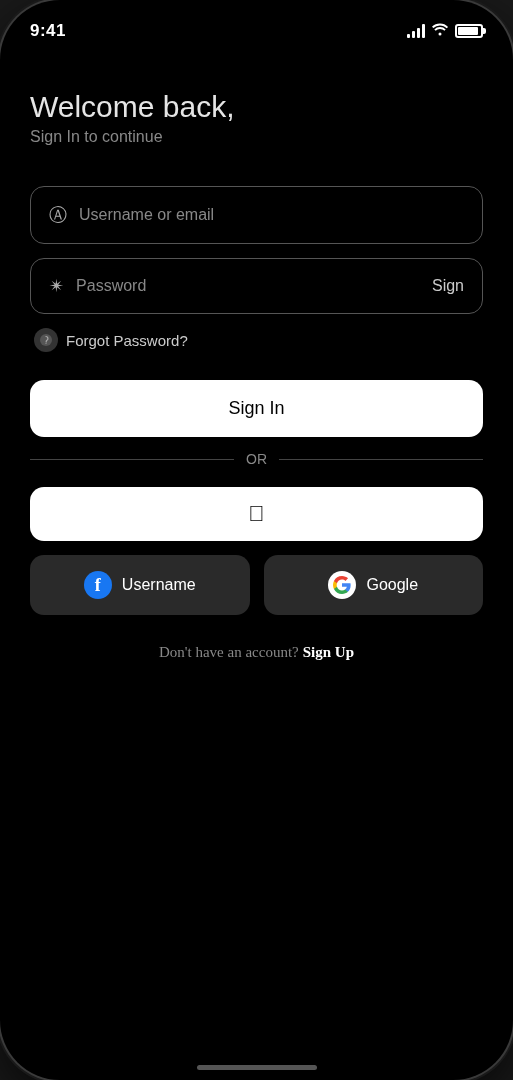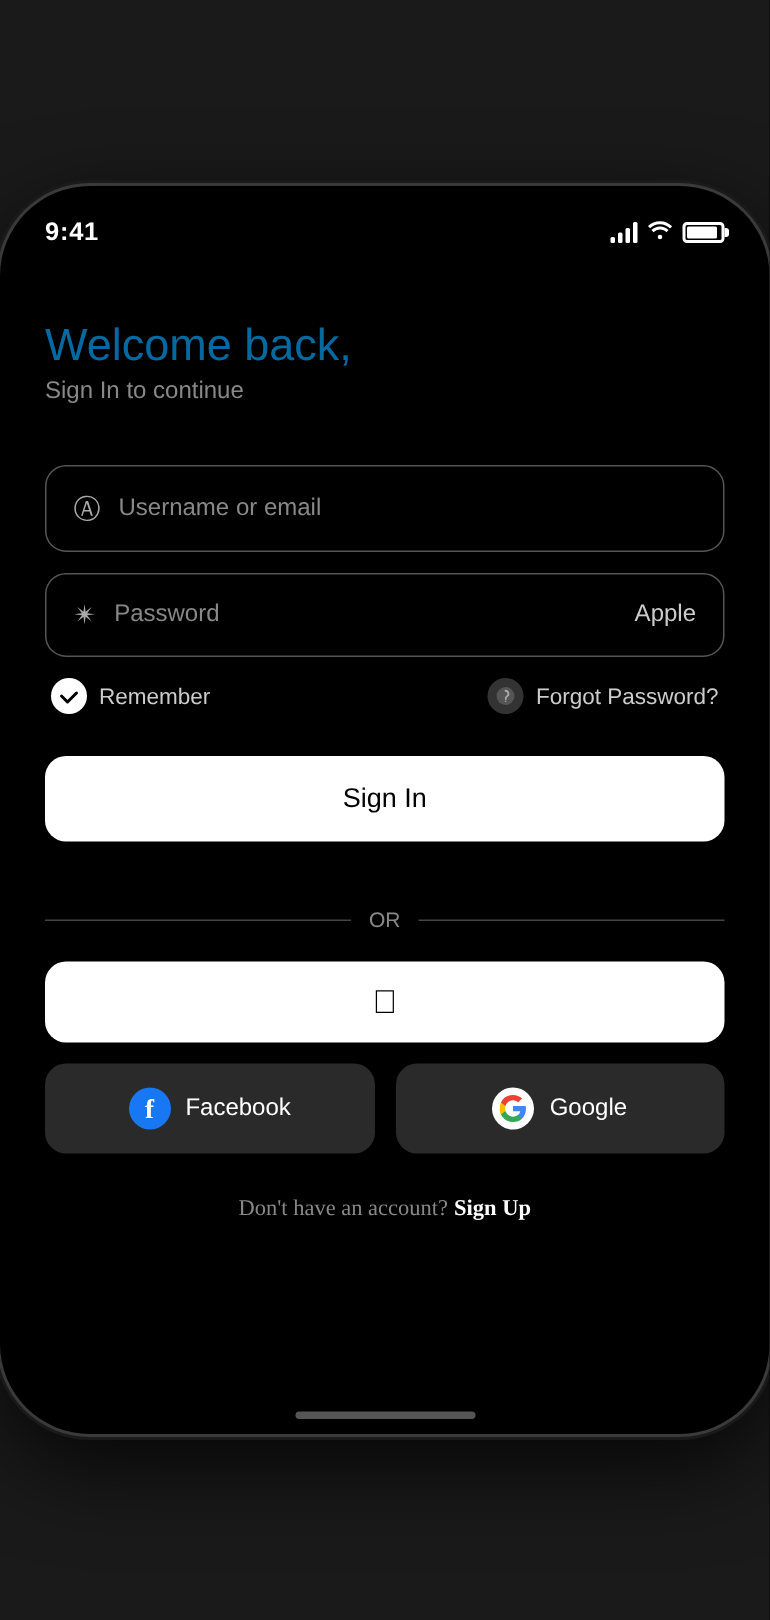--- a/index.html
+++ b/index.html
@@ -8,21 +8,21 @@
       background: #1a1a1a;
       display: flex;
       justify-content: center;
       align-items: center;
       min-height: 100vh;
       font-family: -apple-system, BlinkMacSystemFont, 'Helvetica Neue', Arial, sans-serif;
     }
 
     .phone-frame {
       width: 513px;
-      height: 832px;
+      height: 1080px;
       background: #000;
       border-radius: 60px;
       position: relative;
       overflow: hidden;
       box-shadow: 0 0 0 2px #3a3a3a, 0 0 0 4px #1a1a1a, 0 20px 60px rgba(0,0,0,0.8);
     }
 
     
     .notch {
       position: absolute;
@@ -120,21 +120,21 @@
     .app-logo {
       color: #fff;
       font-size: 42px;
       font-weight: 900;
       letter-spacing: 2px;
       text-transform: uppercase;
       margin-bottom: 8px;
     }
 
     .welcome-title {
-      color: #0369a1;
+      color: #e5e5e5;
       font-size: 30px;
       font-weight: 400;
       margin-bottom: 4px;
     }
 
     .welcome-subtitle {
       color: #888;
       font-size: 16px;
       margin-bottom: 40px;
     }
@@ -247,21 +247,21 @@
     .sign-in-btn {
       width: 100%;
       background: #fff;
       color: #000;
       border: none;
       border-radius: 14px;
       padding: 18px;
       font-size: 18px;
       font-weight: 500;
       cursor: pointer;
-      margin-bottom: 44px;
+      margin-bottom: 14px;
     }
 
     
     .or-divider {
       display: flex;
       align-items: center;
       gap: 12px;
       margin-bottom: 20px;
     }
 
@@ -415,34 +415,26 @@
         <span class="input-icon">Ⓐ</span>
         <input type="text" placeholder="Username or email" style="">
       </div>
     </div>
 
     
     <div class="input-group">
       <div class="input-field">
         <span class="input-icon">✴</span>
         <input type="password" placeholder="Password" style="">
-        <button class="show-btn">Apple</button>
+        <button class="show-btn">Sign</button>
       </div>
     </div>
 
     
     <div class="remember-row">
-      <div class="remember-left">
-        <div class="check-circle">
-          <svg viewBox="0 0 14 14" fill="none" xmlns="http://www.w3.org/2000/svg">
-            <path d="M2 7l4 4 6-6" stroke="#000" stroke-width="2" stroke-linecap="round" stroke-linejoin="round"></path>
-          </svg>
-        </div>
-        <span class="remember-label">Remember</span>
-      </div>
       <div class="forgot-right">
         <div class="forgot-icon">
           <svg width="14" height="14" viewBox="0 0 14 14" fill="none">
             <circle cx="7" cy="7" r="6" fill="#555"></circle>
             <path d="M7 3.5a2 2 0 0 1 1 3.7c-.5.3-.8.8-.8 1.3v.5" stroke="#aaa" stroke-width="1.2" stroke-linecap="round"></path>
             <circle cx="7" cy="10.5" r="0.5" fill="#aaa"></circle>
           </svg>
         </div>
         <span class="forgot-label">Forgot Password?</span>
       </div>
@@ -460,21 +452,21 @@
 
     
     <button class="apple-btn">
       <span class="apple-logo"></span>
     </button>
 
     
     <div class="social-row">
       <button class="social-btn">
         <div class="fb-icon">f</div>
-        <span>Facebook</span>
+        <span>Username</span>
       </button>
       <button class="social-btn">
         <div class="google-icon">
           <svg width="18" height="18" viewBox="0 0 18 18">
             <path d="M17.64 9.2c0-.637-.057-1.251-.164-1.84H9v3.481h4.844a4.14 4.14 0 0 1-1.796 2.716v2.259h2.908c1.702-1.567 2.684-3.875 2.684-6.615z" fill="#4285F4"></path>
             <path d="M9 18c2.43 0 4.467-.806 5.956-2.18l-2.908-2.259c-.806.54-1.837.86-3.048.86-2.344 0-4.328-1.584-5.036-3.711H.957v2.332A8.997 8.997 0 0 0 9 18z" fill="#34A853"></path>
             <path d="M3.964 10.71A5.41 5.41 0 0 1 3.682 9c0-.593.102-1.17.282-1.71V4.958H.957A8.996 8.996 0 0 0 0 9c0 1.452.348 2.827.957 4.042l3.007-2.332z" fill="#FBBC05"></path>
             <path d="M9 3.58c1.321 0 2.508.454 3.44 1.345l2.582-2.58C13.463.891 11.426 0 9 0A8.997 8.997 0 0 0 .957 4.958L3.964 7.29C4.672 5.163 6.656 3.58 9 3.58z" fill="#EA4335"></path>
           </svg>
         </div>

